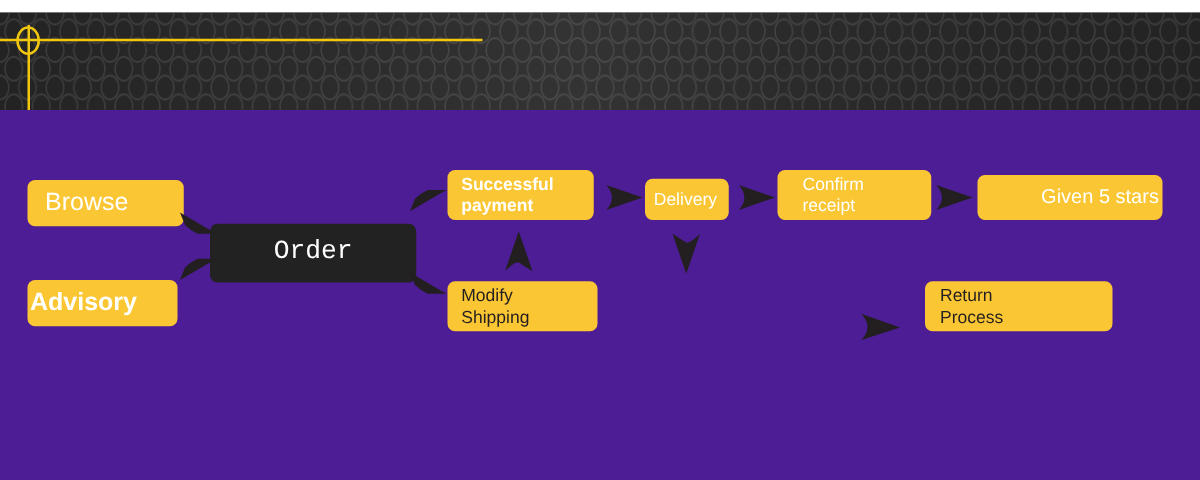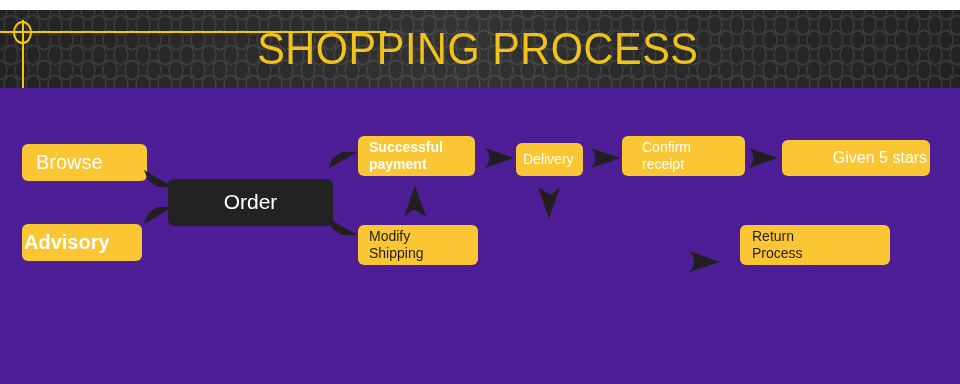--- a/index.html
+++ b/index.html
@@ -130,35 +130,34 @@
 </style>
 </head>
 <body>
 
 <div id="banner">
   <div id="banner-pattern"></div>
   <div id="banner-sheen"></div>
   <div class="deco-line-h"></div>
   <div class="deco-line-v"></div>
   <div class="deco-circle"></div>
-  <div id="banner-title"><span>SHOPPING PROCESS</span></div>
 </div>
 
 <div id="flow">
 
   <div class="node yellow" style="left:22px; top:56px; width:125px; height:37px; padding:0 14px; font-size:20px;">
     <span class="lbl txt-white">Browse</span>
   </div>
 
   <div class="node yellow" style="left:22px; top:136px; width:120px; height:37px; padding:0 2px; font-size:20px;font-weight:bold;">
     <span class="lbl txt-white">Advisory</span>
   </div>
 
   <div class="node dark" style="left:168px; top:91px; width:165px; height:47px; justify-content:center; font-size:21px;">
-    <span class="lbl txt-white" style="text-align:center;">Order</span>
+    <span class="lbl txt-white" style="text-align:center;font-family:Liberation Mono, monospace;">Order</span>
   </div>
 
   <div class="node yellow" style="left:358px; top:137px; width:120px; height:40px; padding:0 11px; font-size:14px;">
     <span class="lbl txt-dark">Modify
 Shipping</span>
   </div>
 
   <div class="node yellow" style="left:358px; top:48px; width:117px; height:40px; padding:0 11px; font-size:14px; font-weight:bold;">
     <span class="lbl txt-white">Successful
 payment</span>

